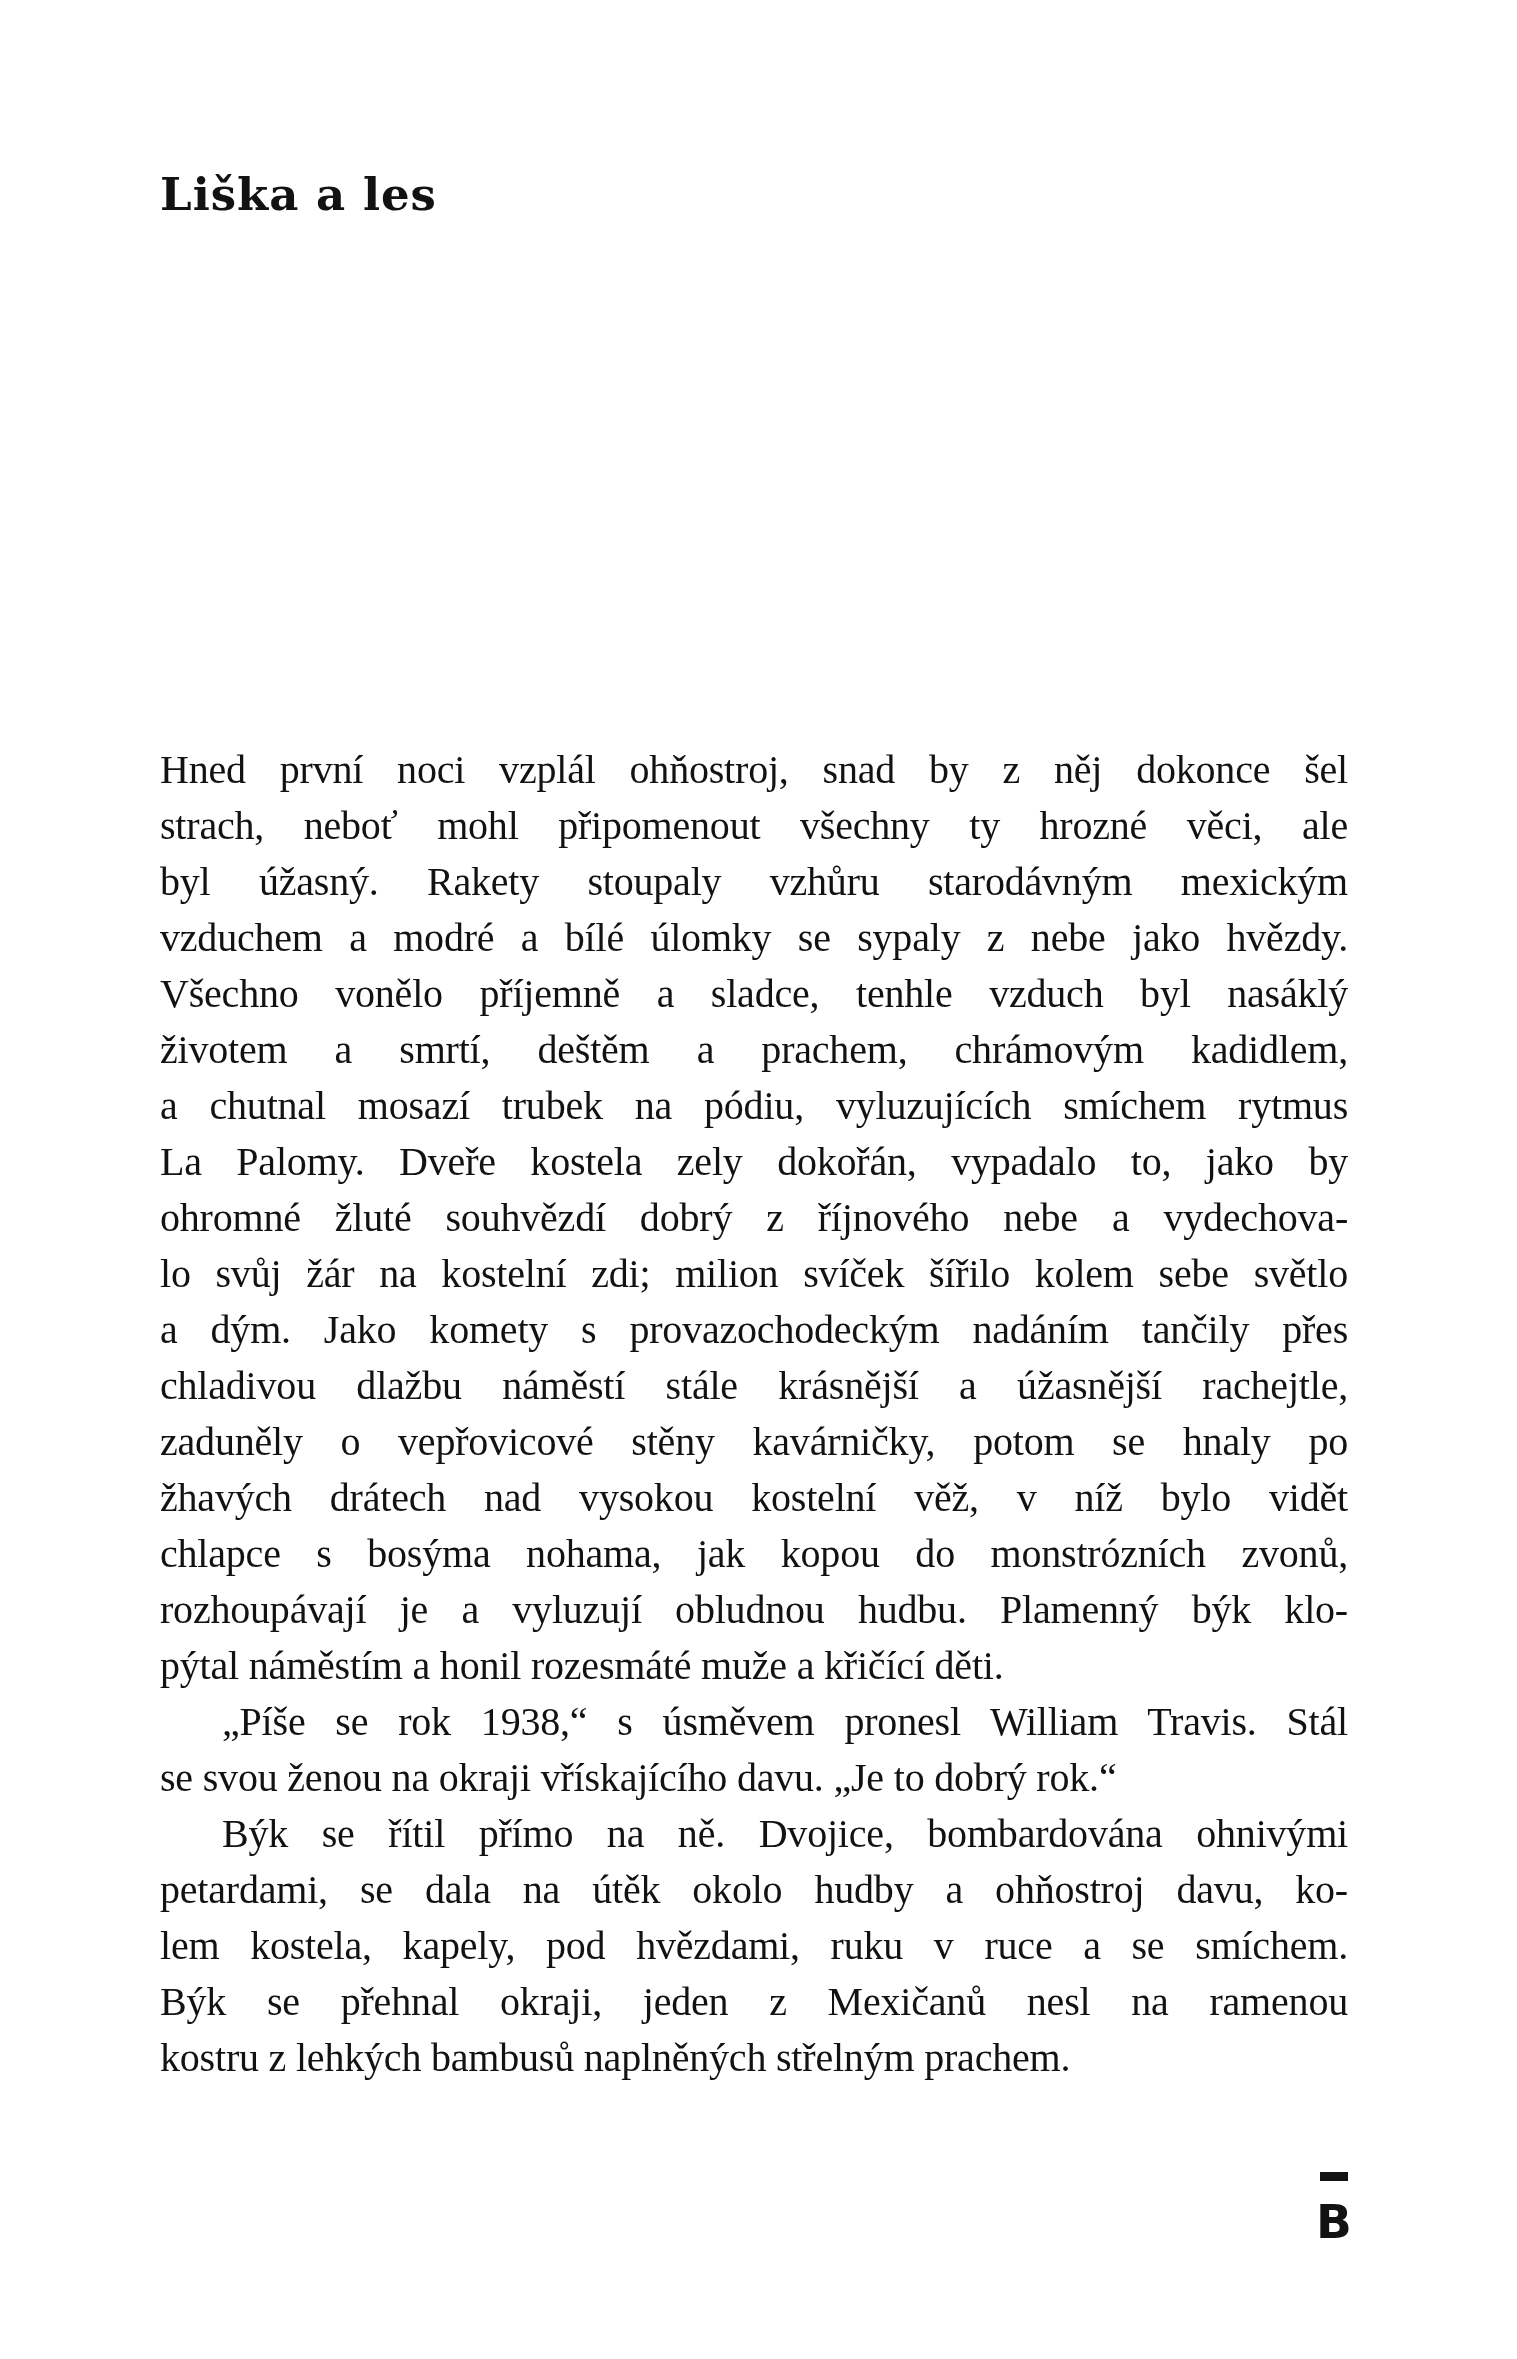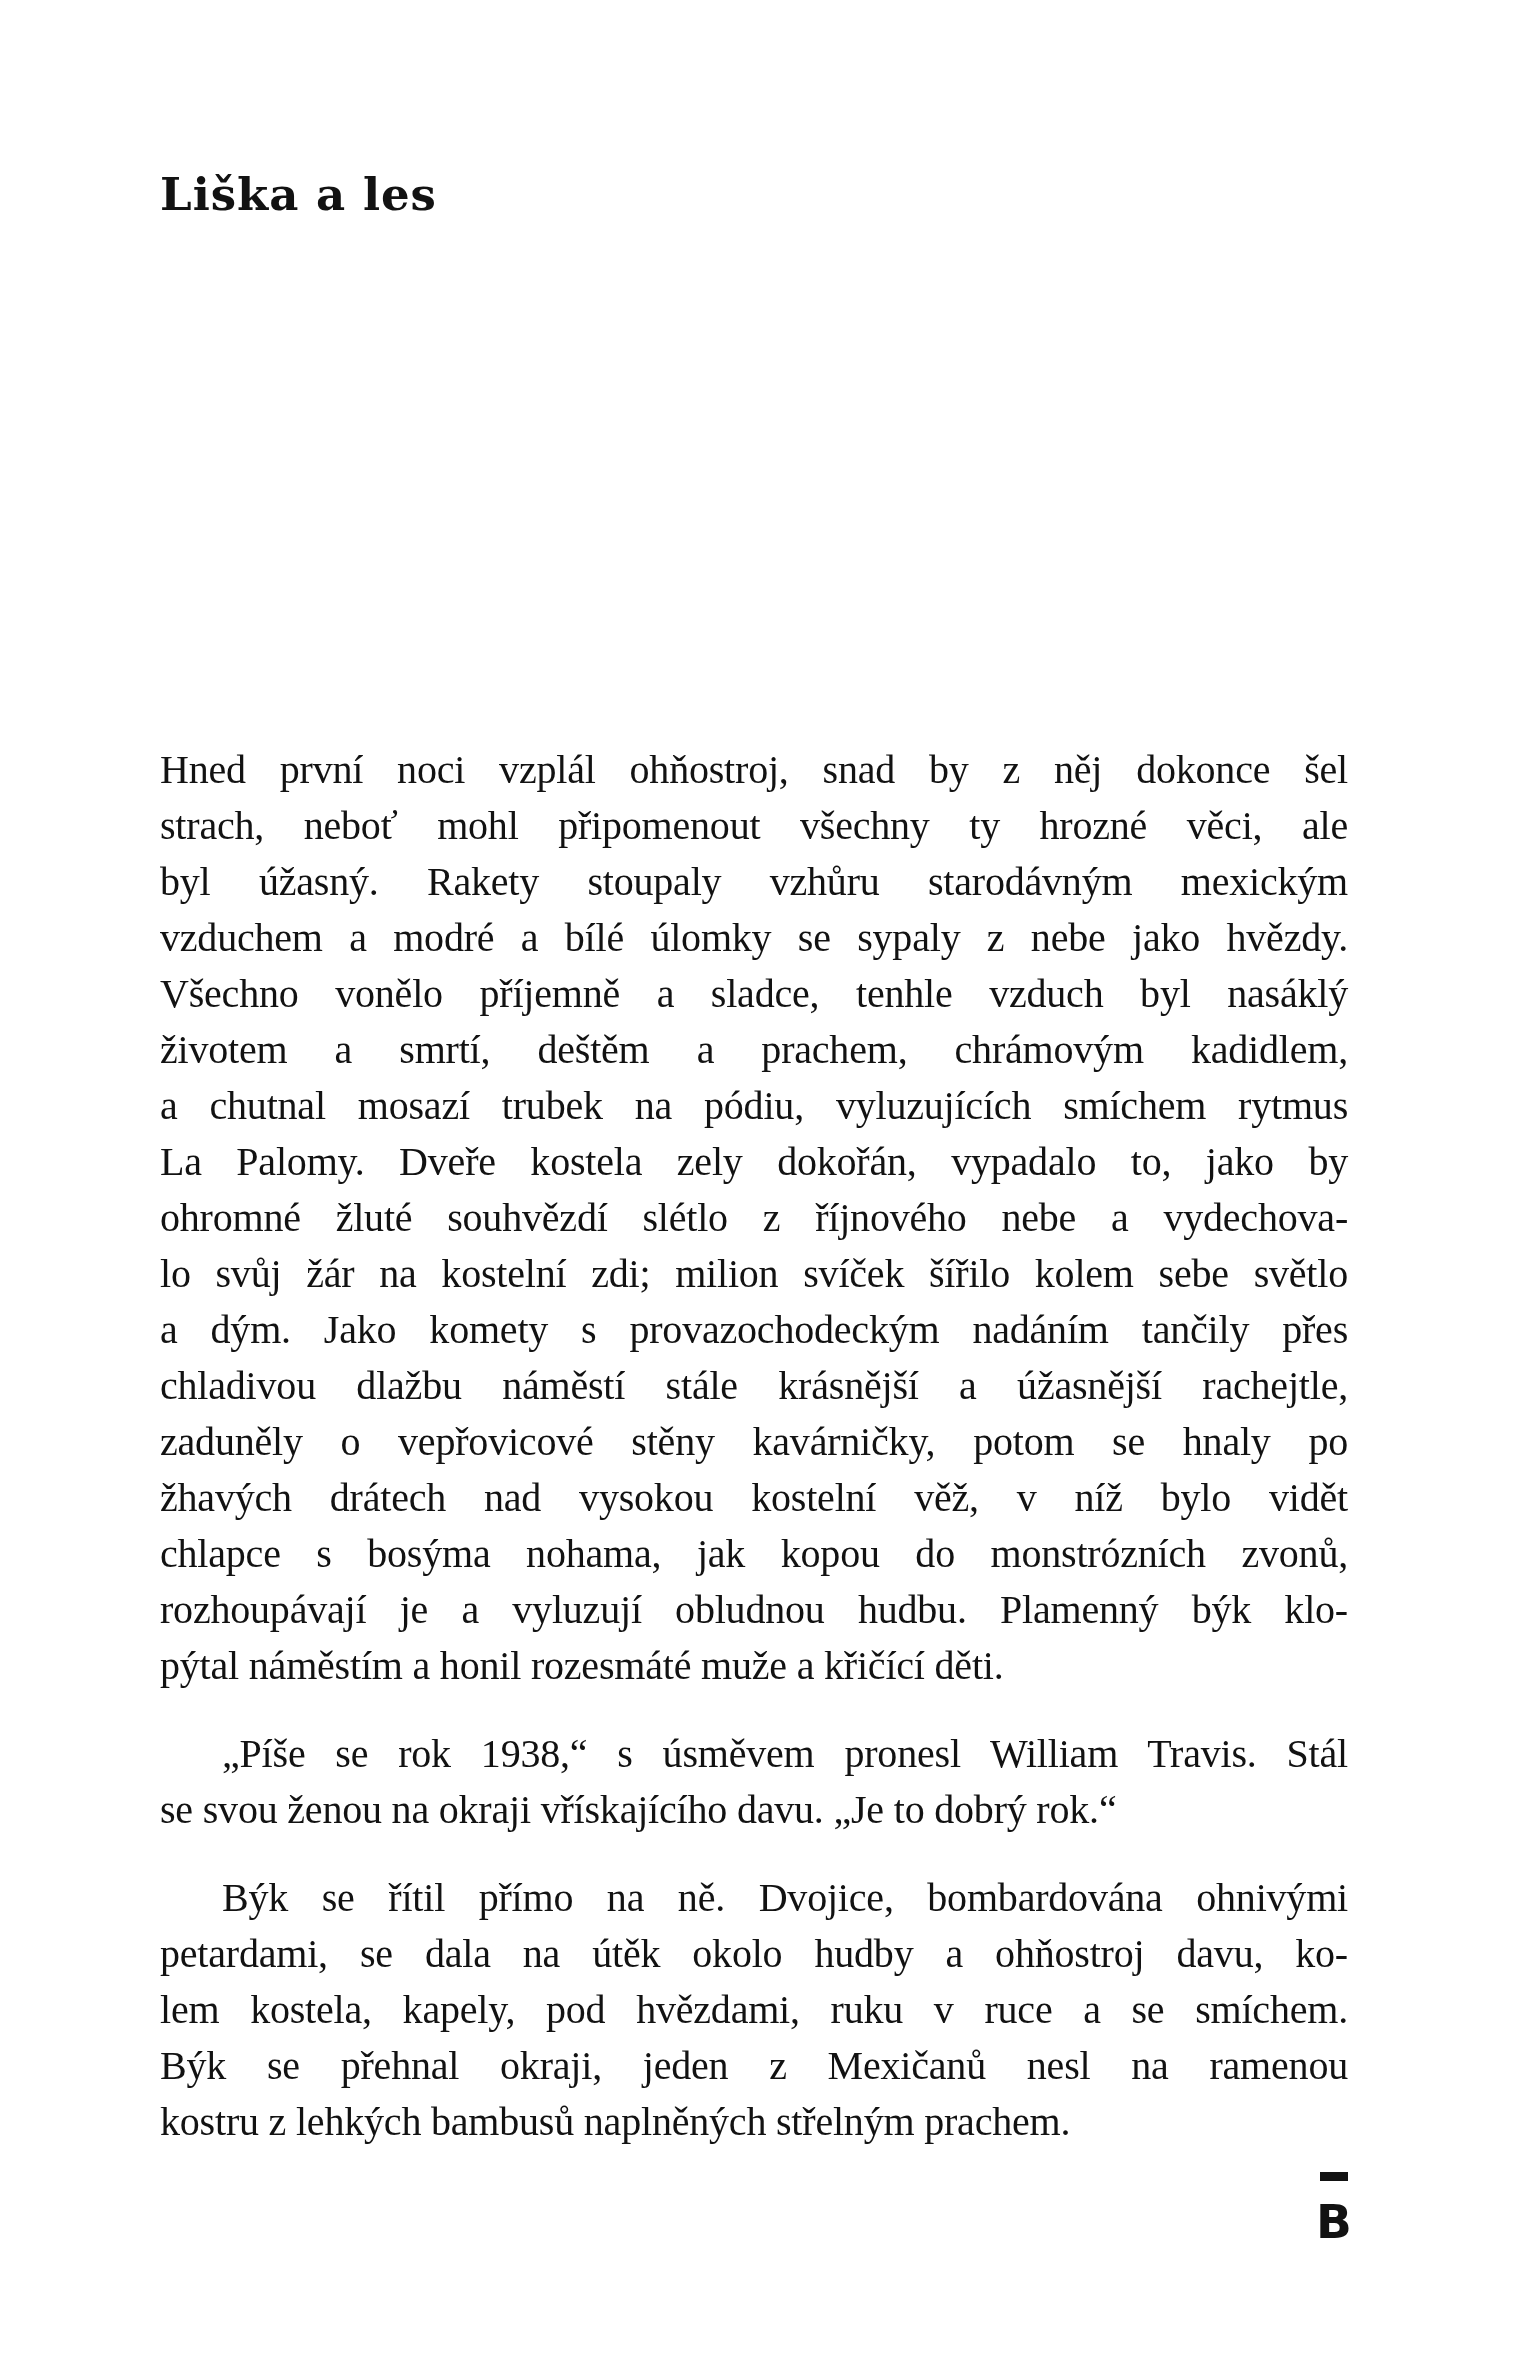--- a/index.html
+++ b/index.html
@@ -42,21 +42,20 @@
     height: 56px;
     white-space: nowrap;
     text-align: justify;
     text-align-last: justify;
   }
   .line.para-end {
     text-align-last: left;
   }
   .line.indent {
     text-indent: 62px;
-    margin-top: 32px;
   }
   .publisher-mark {
     position: absolute;
     left: 1316px;
     top: 2172px;
     width: 36px;
   }
   .publisher-mark .bar {
     width: 28px;
     height: 9px;
@@ -81,21 +80,21 @@
 
   <div class="text-block">
       <div class="line">Hned první noci vzplál ohňostroj, snad by z něj dokonce šel</div>
       <div class="line">strach, neboť mohl připomenout všechny ty hrozné věci, ale</div>
       <div class="line">byl úžasný. Rakety stoupaly vzhůru starodávným mexickým</div>
       <div class="line">vzduchem a modré a bílé úlomky se sypaly z nebe jako hvězdy.</div>
       <div class="line">Všechno vonělo příjemně a sladce, tenhle vzduch byl nasáklý</div>
       <div class="line">životem a smrtí, deštěm a prachem, chrámovým kadidlem,</div>
       <div class="line">a chutnal mosazí trubek na pódiu, vyluzujících smíchem rytmus</div>
       <div class="line">La Palomy. Dveře kostela zely dokořán, vypadalo to, jako by</div>
-      <div class="line">ohromné žluté souhvězdí slétlo z říjnového nebe a vydechova-</div>
+      <div class="line">ohromné žluté souhvězdí dobrý z říjnového nebe a vydechova-</div>
       <div class="line">lo svůj žár na kostelní zdi; milion svíček šířilo kolem sebe světlo</div>
       <div class="line">a dým. Jako komety s provazochodeckým nadáním tančily přes</div>
       <div class="line">chladivou dlažbu náměstí stále krásnější a úžasnější rachejtle,</div>
       <div class="line">zaduněly o vepřovicové stěny kavárničky, potom se hnaly po</div>
       <div class="line">žhavých drátech nad vysokou kostelní věž, v níž bylo vidět</div>
       <div class="line">chlapce s bosýma nohama, jak kopou do monstrózních zvonů,</div>
       <div class="line">rozhoupávají je a vyluzují obludnou hudbu. Plamenný býk klo-</div>
       <div class="line para-end">pýtal náměstím a honil rozesmáté muže a křičící děti.</div>
       <div class="line indent">„Píše se rok 1938,“ s úsměvem pronesl William Travis. Stál</div>
       <div class="line para-end">se svou ženou na okraji vřískajícího davu. „Je to dobrý rok.“</div>

